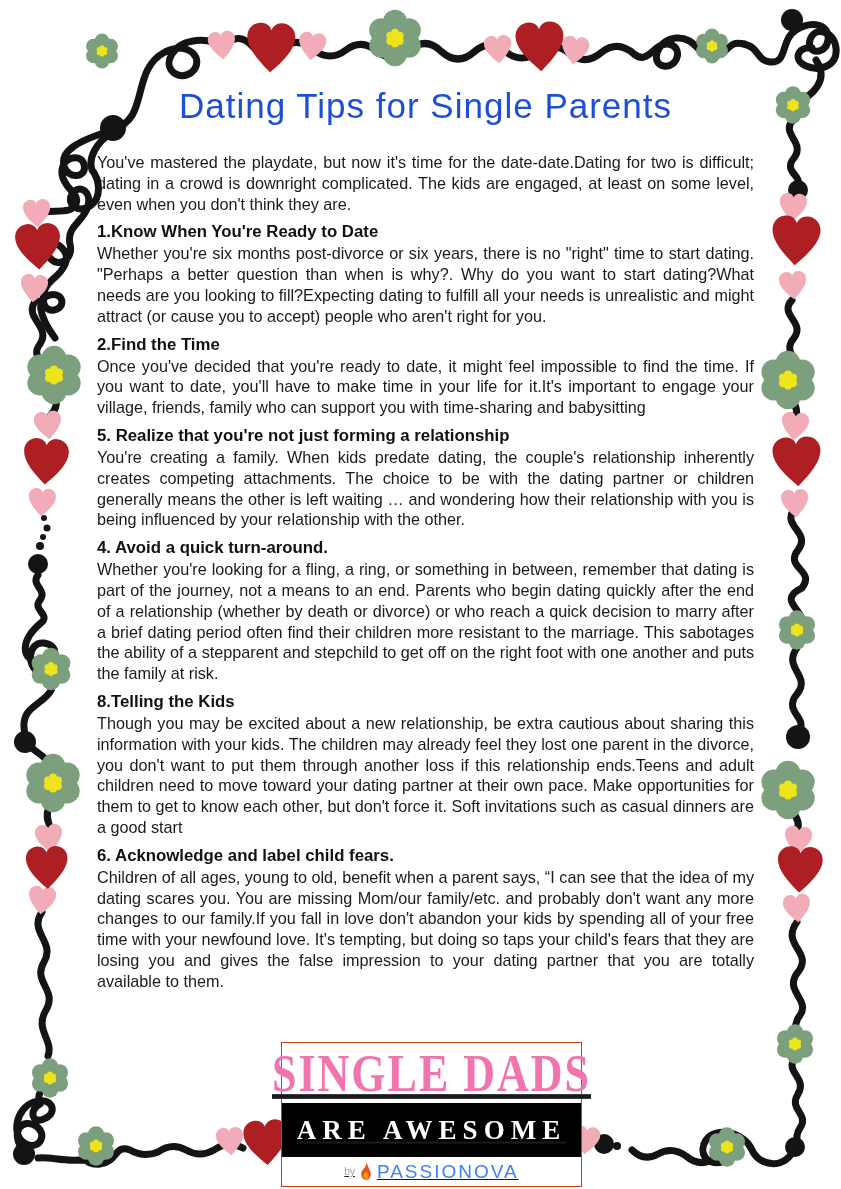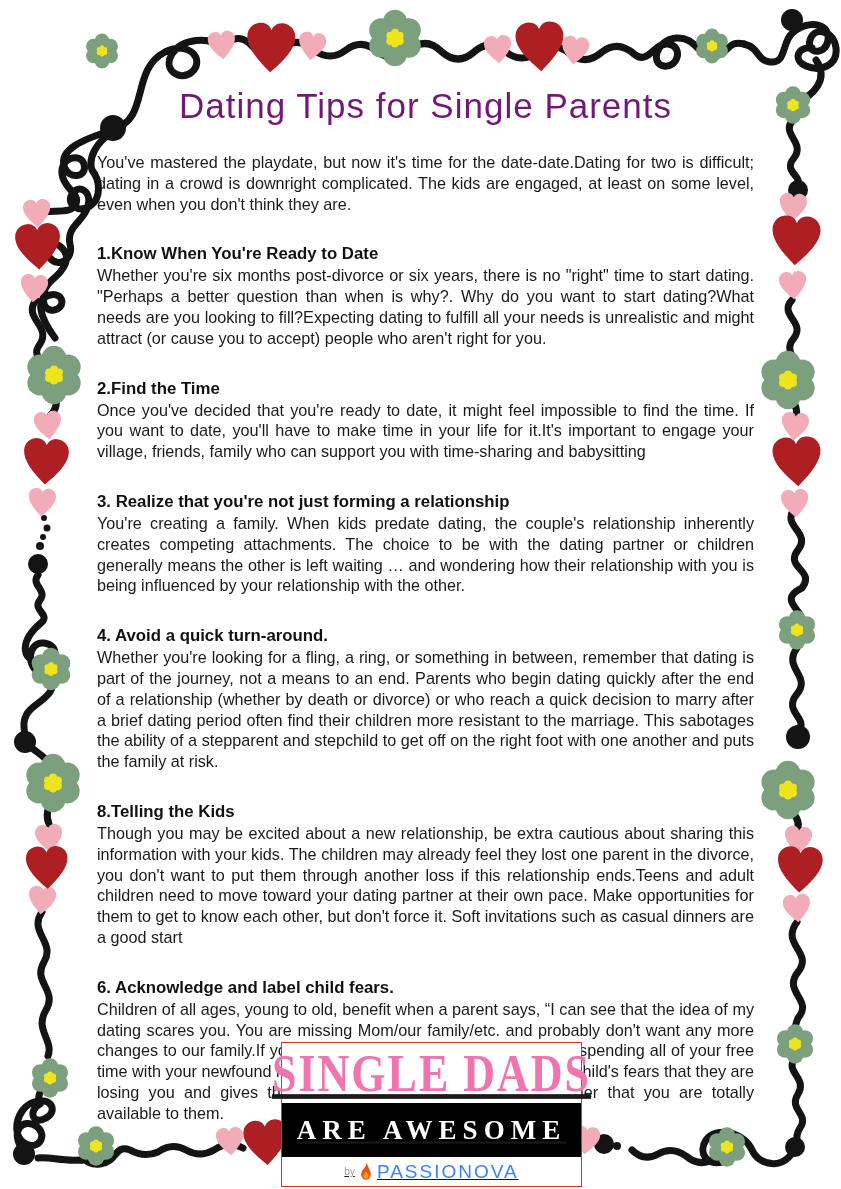--- a/index.html
+++ b/index.html
@@ -1,23 +1,23 @@
 <!DOCTYPE html>
 <html><head>
 <meta charset="utf-8">
 <style>
   html,body{margin:0;padding:0;background:#ffffff;}
   body{width:841px;height:1189px;position:relative;overflow:hidden;
        font-family:"Liberation Sans",sans-serif;color:#1a1a1a;}
   .border-svg{position:absolute;left:0;top:0;width:841px;height:1189px;z-index:1;}
   .content{position:absolute;left:97px;top:86px;width:657px;z-index:2;}
   .title{font-size:35px;font-weight:400;letter-spacing:1px;text-align:center;
-         margin:0 0 26px 0;color:#701a75;}
+         margin:0 0 26px 0;color:#1d4ed8;}
   .intro,.sec p{font-size:16.2px;line-height:20.8px;text-align:justify;margin:0;}
-  .sec{margin-top:30px;}
+  .sec{margin-top:8px;}
   .sec h2{font-size:16.8px;line-height:20px;font-weight:700;margin:0 0 1px 0;color:#111;}
   .logo{position:absolute;left:281px;top:1042px;width:301px;z-index:3;
         border:1px solid #c2410c;background:#fff;text-align:left;box-sizing:border-box;text-decoration:underline;}
   .logo-r1{height:60px;display:flex;align-items:center;justify-content:center;background:#fff;}
   .logo-r1 span{font-family:"Liberation Serif",serif;font-weight:700;font-size:44px;
         color:#F075AE;letter-spacing:2px;transform:scaleY(1.18);white-space:nowrap;}
   .logo-r2{height:54px;display:flex;align-items:center;justify-content:center;background:#000;}
   .logo-r2 span{font-family:"Liberation Serif",serif;font-weight:700;font-size:27px;
         color:#fff;letter-spacing:6px;white-space:nowrap;transform:scaleY(1.05);}
   .logo-r3{height:29px;display:flex;align-items:center;justify-content:center;gap:4px;background:#fff;}
@@ -160,21 +160,21 @@
 
   <div class="sec">
     <h2>1.Know When You're Ready to Date</h2>
     <p>Whether you're six months post-divorce or six years, there is no "right" time to start dating. "Perhaps a better question than when is why?. Why do you want to start dating?What needs are you looking to fill?Expecting dating to fulfill all your needs is unrealistic and might attract (or cause you to accept) people who aren't right for you.</p>
   </div>
   <div class="sec">
     <h2>2.Find the Time</h2>
     <p>Once you've decided that you're ready to date, it might feel impossible to find the time. If you want to date, you'll have to make time in your life for it.It's important to engage your village, friends, family who can support you with time-sharing and babysitting</p>
   </div>
   <div class="sec">
-    <h2>3. Realize that you're not just forming a relationship</h2>
+    <h2>5. Realize that you're not just forming a relationship</h2>
     <p>You're creating a family. When kids predate dating, the couple's relationship inherently creates competing attachments. The choice to be with the dating partner or children generally means the other is left waiting … and wondering how their relationship with you is being influenced by your relationship with the other.</p>
   </div>
   <div class="sec">
     <h2>4. Avoid a quick turn-around.</h2>
     <p>Whether you're looking for a fling, a ring, or something in between, remember that dating is part of the journey, not a means to an end. Parents who begin dating quickly after the end of a relationship (whether by death or divorce) or who reach a quick decision to marry after a brief dating period often find their children more resistant to the marriage. This sabotages the ability of a stepparent and stepchild to get off on the right foot with one another and puts the family at risk.</p>
   </div>
   <div class="sec">
     <h2>8.Telling the Kids</h2>
     <p>Though you may be excited about a new relationship, be extra cautious about sharing this information with your kids. The children may already feel they lost one parent in the divorce, you don't want to put them through another loss if this relationship ends.Teens and adult children need to move toward your dating partner at their own pace. Make opportunities for them to get to know each other, but don't force it. Soft invitations such as casual dinners are a good start</p>
   </div>

